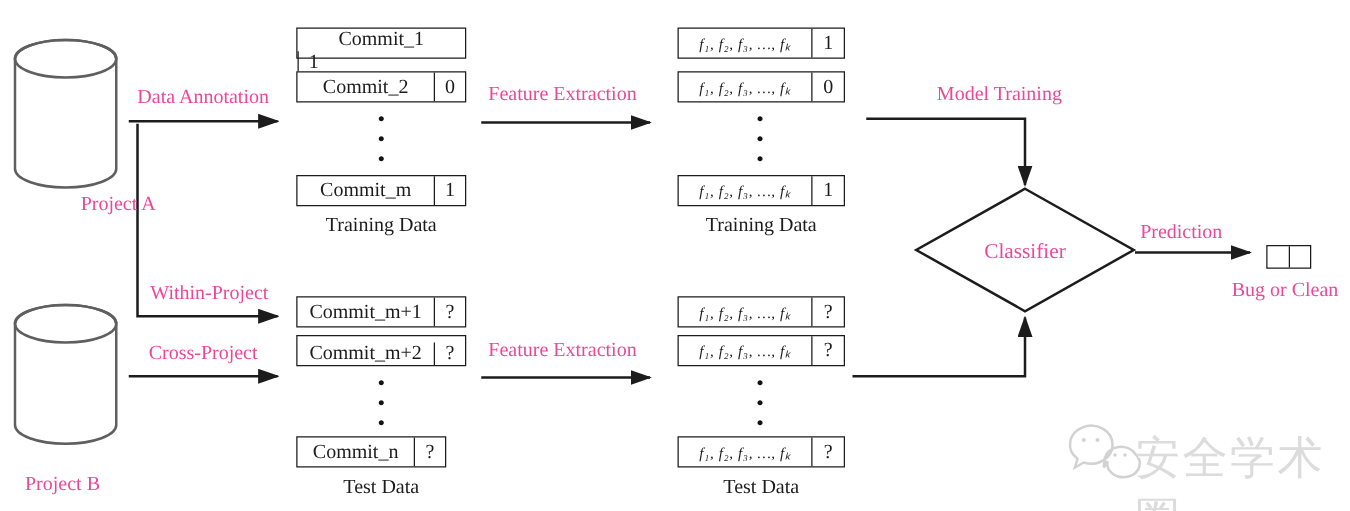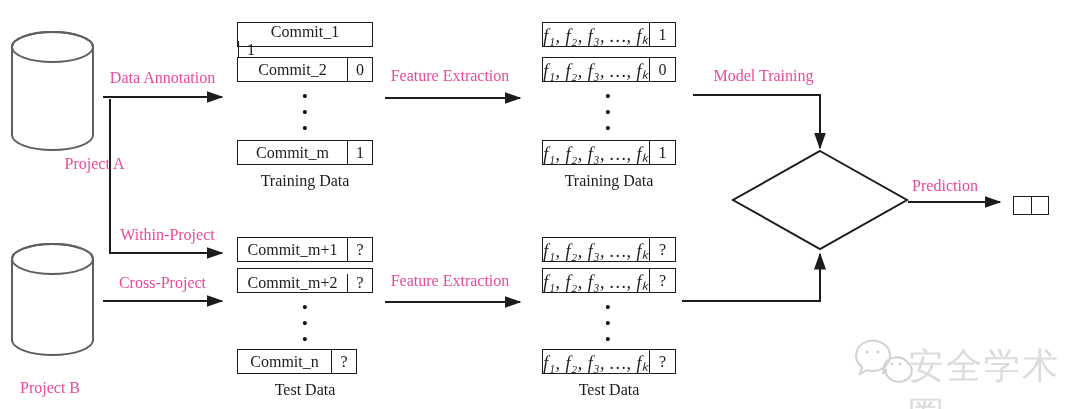--- a/index.html
+++ b/index.html
@@ -7,21 +7,21 @@
     position:relative;width:1080px;height:409px;background:#ffffff;overflow:hidden;
     font-family:"Liberation Serif", serif;color:#1c1c1c;
   }
   #lines{position:absolute;left:0;top:0;width:1080px;height:409px;}
   .lbl{position:absolute;font-size:16px;text-align:center;white-space:nowrap;color:#ec4899;}
   .row{position:absolute;display:flex;height:25px;border:1.5px solid #1c1c1c;background:#fff;box-sizing:border-box;}
   .cell{display:flex;align-items:center;justify-content:center;font-size:16px;box-sizing:border-box;}
   .cell.main{flex:1;}
   .cell.tag{border-left:1.5px solid #1c1c1c;}
   .tag25{width:25px;} .tag26{width:26px;}
-  .math{font-style:italic;font-size:18px;letter-spacing:0.5px;}
+  .math{font-style:italic;font-size:12px;letter-spacing:0.5px;}
   .dots{position:absolute;white-space:pre;text-align:center;font-size:15px;font-weight:bold;line-height:16px;color:#111;}
   .caption{position:absolute;font-size:16px;text-align:center;}
   .resultbox{position:absolute;left:1013px;top:196px;width:36px;height:19px;border:1.6px solid #1c1c1c;display:flex;box-sizing:border-box;background:#fff;}
   .resultbox .half{flex:1;}
   .resultbox .half.right{border-left:1.6px solid #1c1c1c;}
   .watermark{position:absolute;left:908px;top:342px;font-size:36px;letter-spacing:2px;
     color:#dcdcdc;text-shadow:1px 1px 0 #ffffff;font-family:"DejaVu Sans", sans-serif;}
 </style>
 </head>
 <body>
@@ -63,27 +63,29 @@
       <circle cx="15" cy="16" r="1.6" fill="#d2d2d2" stroke="none"></circle>
       <circle cx="26" cy="16" r="1.6" fill="#d2d2d2" stroke="none"></circle>
       <path d="M32,37 a13,11 0 1 0 22,-6 a13,11 0 0 0 -24,3 l-1,8 z" transform="translate(2,-4)"></path>
       <circle cx="40" cy="28" r="1.4" fill="#d2d2d2" stroke="none"></circle>
       <circle cx="48" cy="28" r="1.4" fill="#d2d2d2" stroke="none"></circle>
     </g>
   </svg>
 
   <div class="lbl" style="left:0px;top:155px;width:105px;padding-left:42px;">Project A</div>
   <div class="lbl" style="left:0px;top:379px;width:100px;">Project B</div>
+  <div class="lbl" style="left:760px;top:191px;width:120px;font-size:17px;">Classifier</div>
+  <div class="lbl" style="left:978px;top:224px;width:100px;">Bug or Clean</div>
 
   <div class="lbl" style="left:95px;top:69px;width:135px;">Data Annotation</div>
   <div class="lbl" style="left:100px;top:226px;width:135px;">Within-Project</div>
   <div class="lbl" style="left:95px;top:274px;width:135px;">Cross-Project</div>
   <div class="lbl" style="left:375px;top:67px;width:150px;">Feature Extraction</div>
   <div class="lbl" style="left:375px;top:272px;width:150px;">Feature Extraction</div>
-  <div class="lbl" style="left:696px;top:67px;width:135px;">Model Training</div>
+  <div class="lbl" style="left:732px;top:67px;width:135px;">Model Training</div>
   <div class="lbl" style="left:895px;top:177px;width:100px;">Prediction</div>
 
   <div class="row" style="left:237px;top:22px;width:136px;flex-direction:column;">
     <div class="cell main">Commit_1</div>
     <div class="cell tag tag25">1</div>
   </div>
   <div class="row" style="left:237px;top:57px;width:136px;">
     <div class="cell main">Commit_2</div>
     <div class="cell tag tag25">0</div>
   </div>

